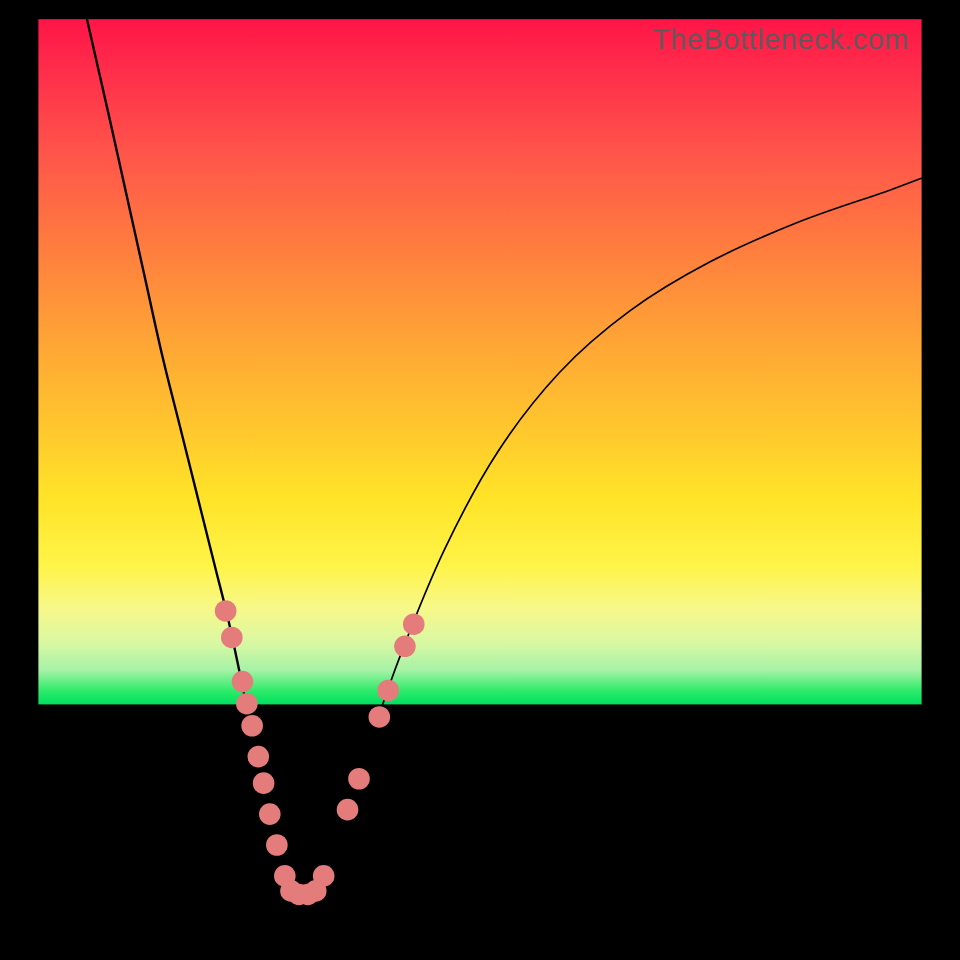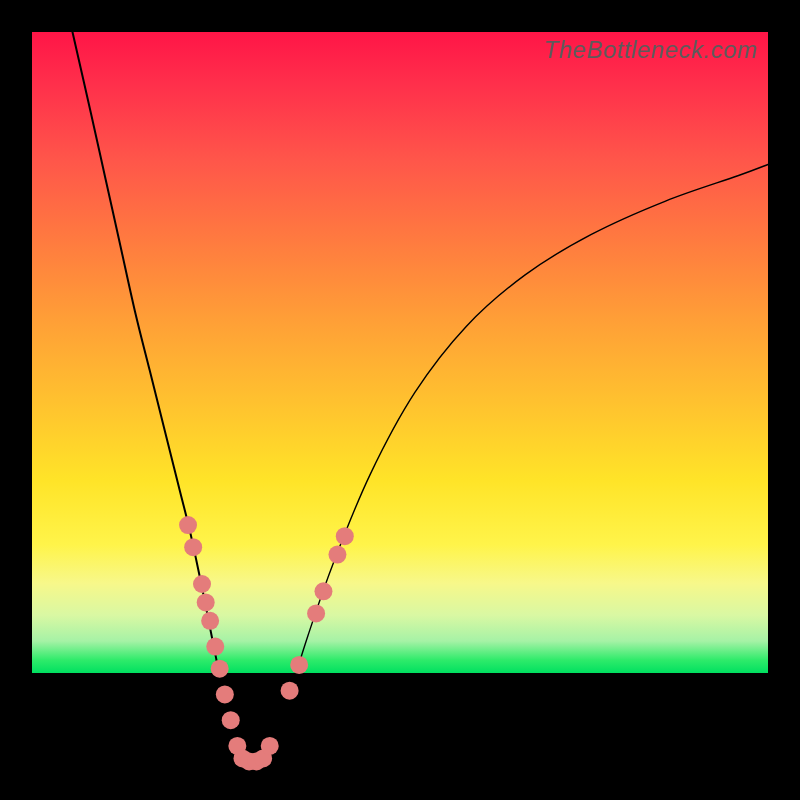--- a/index.html
+++ b/index.html
@@ -13,41 +13,40 @@
   }
   .outer {
     position: relative;
     width: 800px;
     height: 800px;
     background: #000;
   }
   .plot {
     position: absolute;
     left: 32px;
-    top: 32px;
+    top: 16px;
     width: 736px;
-    height: 641px;
+    height: 571px;
     
     background: linear-gradient(
       to bottom,
       #ff1547 0%,
       #ff2f4b 8%,
       #ff564a 20%,
       #ff7c3f 33%,
       #ffa236 46%,
       #ffc52e 59%,
       #ffe428 70%,
       #fff44a 80%,
       #f7f88a 86%,
       #d9f8a3 91%,
       #a6f2a6 95%,
       #2eeb6a 98%,
       #00e060 100%
     );
-    font-style: italic;
   }
   .watermark {
     position: absolute;
     top: 4px;
     right: 10px;
     color: #5b5b5b;
     font-size: 24px;
     letter-spacing: 0.5px;
   }
   svg.curve {

